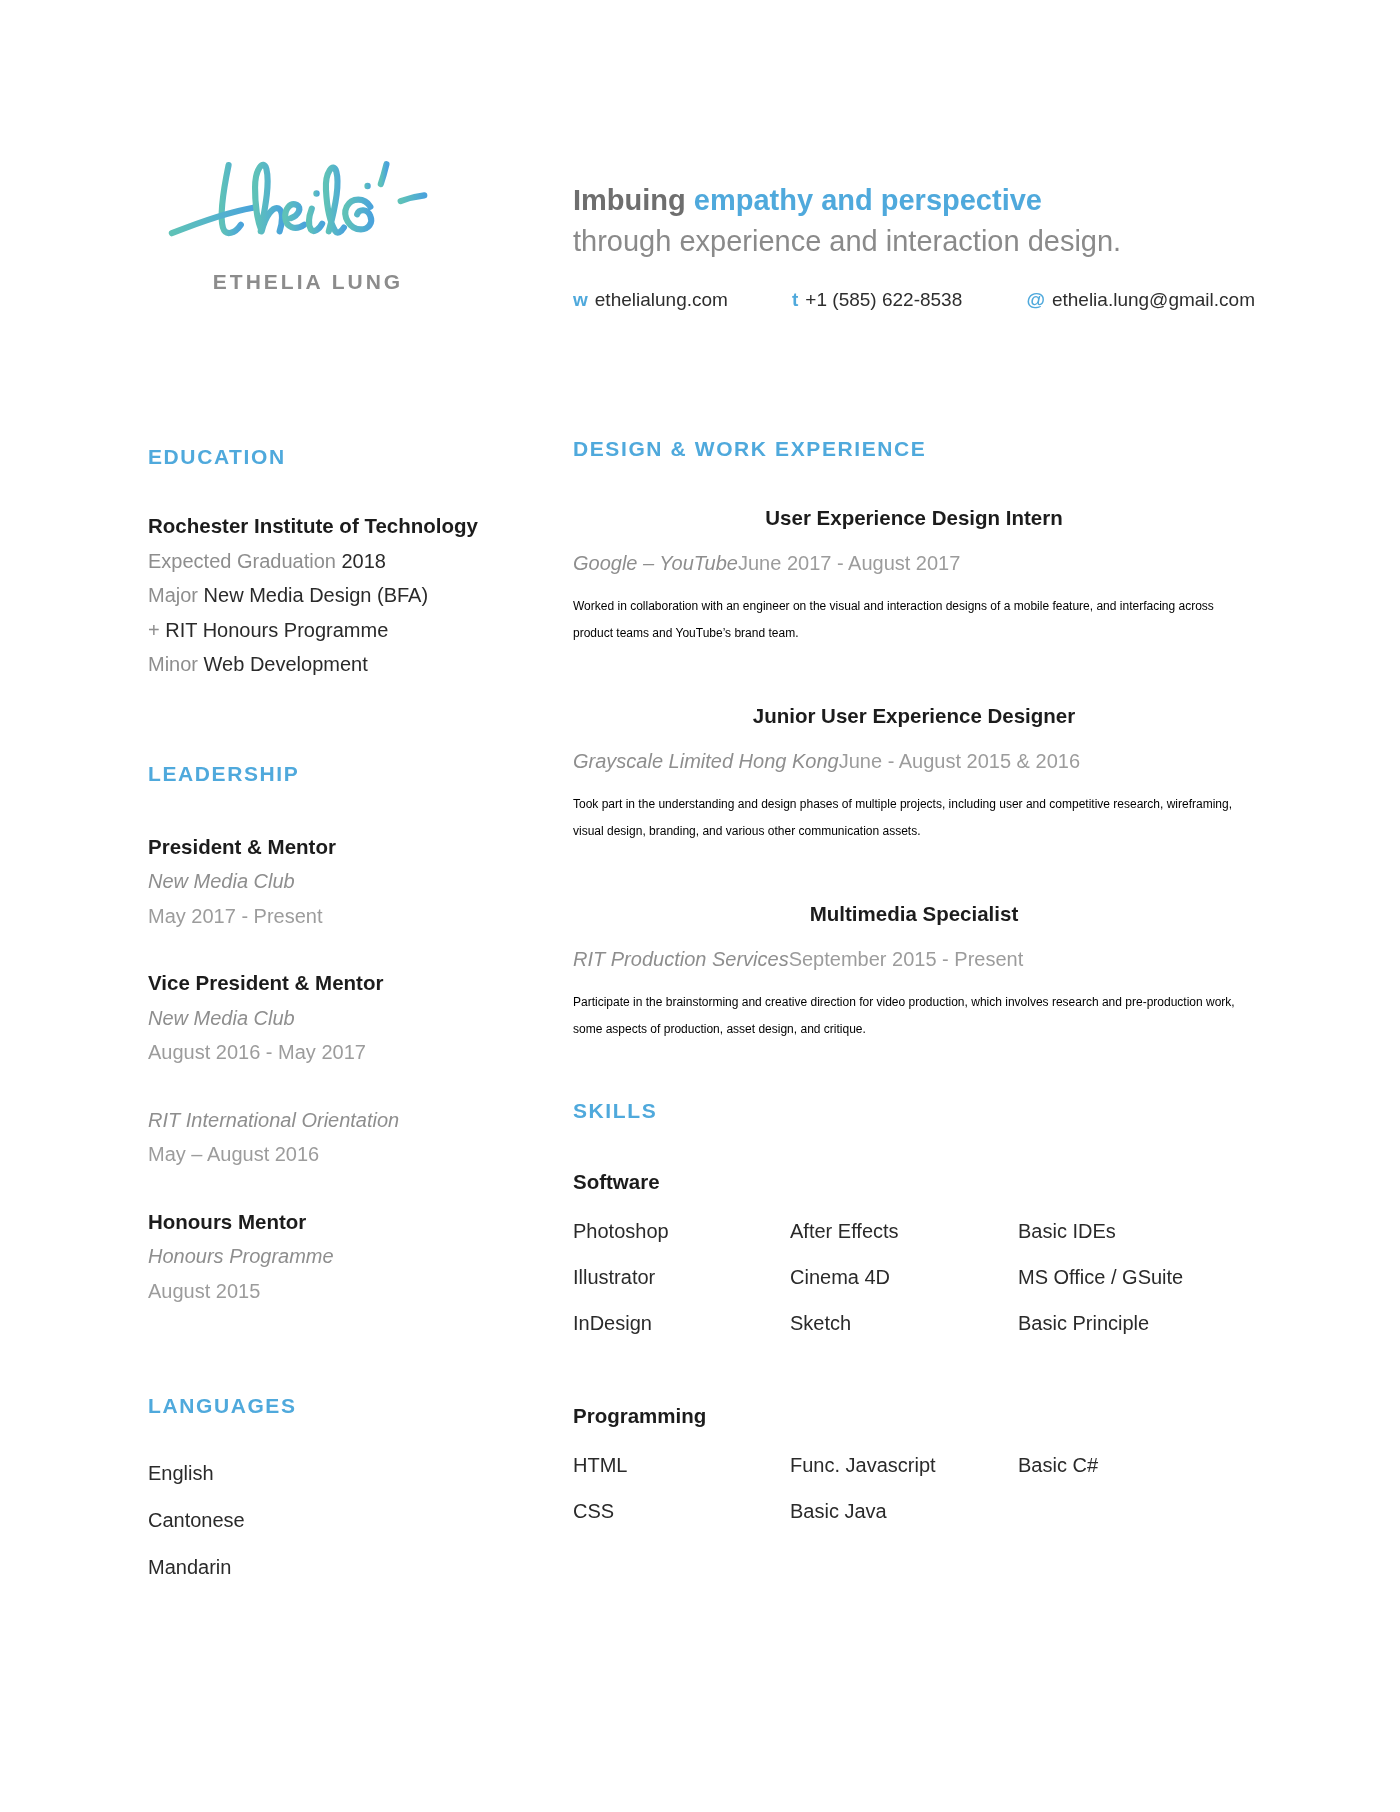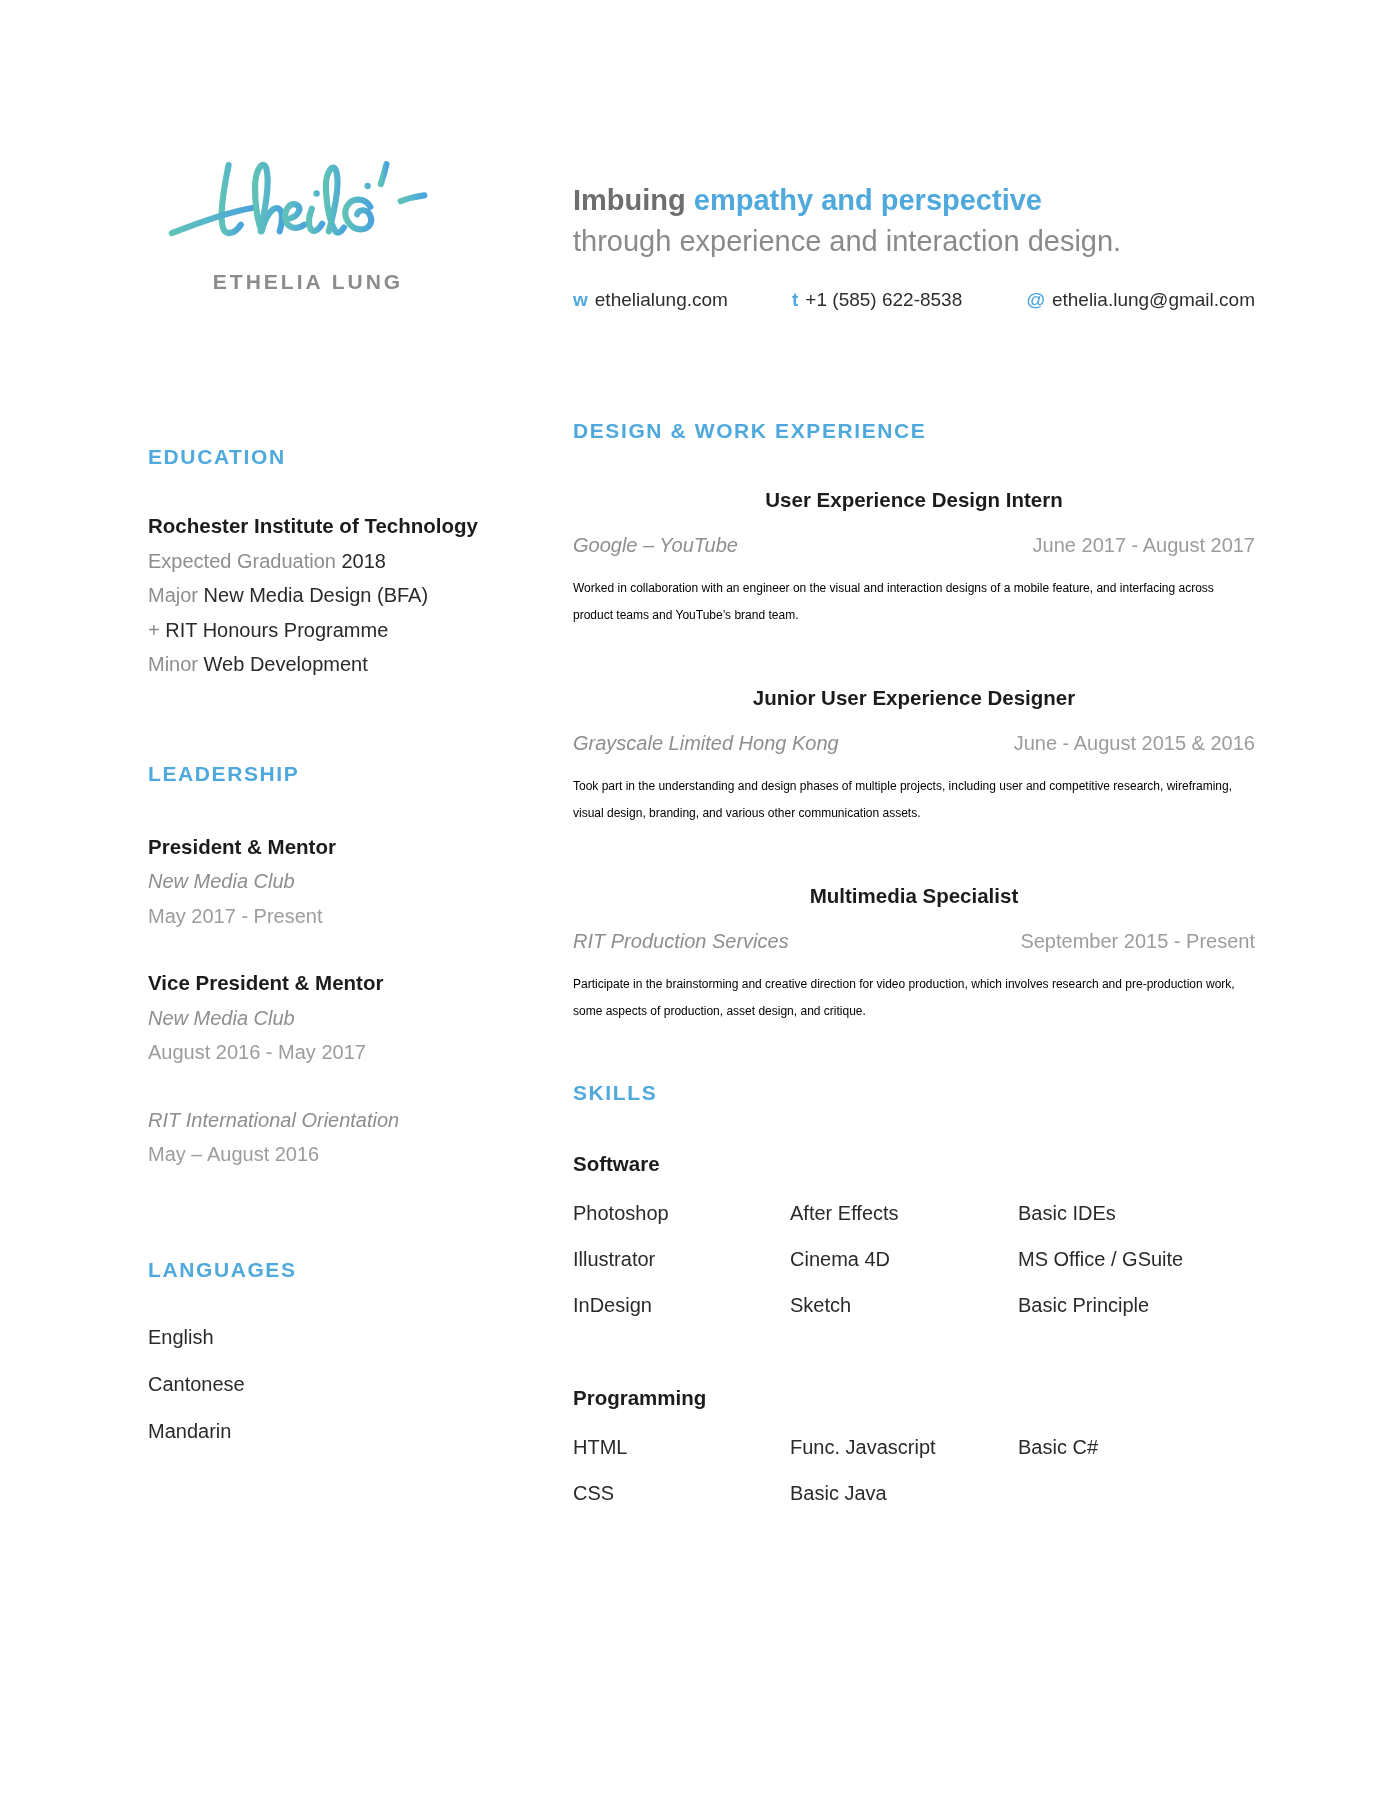--- a/index.html
+++ b/index.html
@@ -23,21 +23,21 @@
   .intro{position:absolute;left:573px;top:180px;width:682px;}
   .headline{margin:0;font-size:29px;line-height:41px;font-weight:bold;color:#6e6e6e;}
   .hl-blue{color:var(--accent-blue,#4fa9dc);}
   .headline2{font-size:29px;line-height:41px;font-weight:normal;color:#8a8a8a;}
   .contacts{display:flex;justify-content:space-between;margin-top:27px;font-size:19px;}
   .contact{white-space:nowrap;}
   .cicon{color:var(--accent-blue,#4fa9dc);font-weight:bold;margin-right:7px;}
   .cvalue{color:#2e2e2e;}
   
   .col-left{position:absolute;left:148px;top:445px;width:372px;}
-  .col-right{position:absolute;left:573px;top:419px;width:682px;}
+  .col-right{position:absolute;left:573px;top:437px;width:682px;}
   .sec-h{
     margin:0;
     font-size:21px;font-weight:bold;letter-spacing:1.6px;
     color:var(--accent-blue,#4fa9dc);
     line-height:24px;
   }
   
   .edu{margin-top:40px;font-size:20px;line-height:34.5px;}
   .edu-school{font-size:20.5px;font-weight:bold;color:#1c1c1c;}
   .lbl{color:#8e8e8e;}
@@ -50,21 +50,21 @@
   .li-org{font-style:italic;color:#8e8e8e;}
   .li-dates{color:#9c9c9c;}
   
   .sec-languages{margin-top:86px;}
   .lang{font-size:20px;color:#2a2a2a;margin-top:25px;line-height:22px;}
   .lang:first-of-type{margin-top:44px;}
   
   .job{margin-top:56px;}
   .job:first-of-type{margin-top:44px;}
   .job-title{margin:0;font-size:20.5px;font-weight:bold;color:#1c1c1c;line-height:26px;text-align:center;}
-  .job-meta{display:flex;justify-content:space-between;margin-top:19px;font-size:20px;line-height:26px;}
+  .job-meta{display:flex;margin-top:19px;font-size:20px;line-height:26px;}
   .job-org{font-style:italic;color:#8e8e8e;}
   .job-dates{color:#9c9c9c;}
   .job-desc{margin:17px 0 0 0;font-size:12px;line-height:27px;color:#000000;}
   
   .sec-skills{margin-top:56px;}
   .group-name{margin:46px 0 0 0;font-size:20.5px;font-weight:bold;color:#1c1c1c;line-height:26px;}
   .skill-grid{
     margin-top:24px;
     display:grid;
     grid-template-columns:217px 228px auto;
@@ -163,20 +163,25 @@
         <div class="li-dates">May 2017 - Present</div>
       </div>
       <div class="lead-item">
         <div class="li-title">Vice President &amp; Mentor</div>
         <div class="li-org">New Media Club</div>
         <div class="li-dates">August 2016 - May 2017</div>
       </div>
       <div class="lead-item">
         <div class="li-org">RIT International Orientation</div>
         <div class="li-dates">May – August 2016</div>
+      </div>
+      <div class="lead-item">
+        <div class="li-title">Honours Mentor</div>
+        <div class="li-org">Honours Programme</div>
+        <div class="li-dates">August 2015</div>
       </div>
     </section>
 
     <section class="sec-languages">
       <h2 class="sec-h">LANGUAGES</h2>
       <div class="lang">English</div>
       <div class="lang">Cantonese</div>
       <div class="lang">Mandarin</div>
     </section>
 

